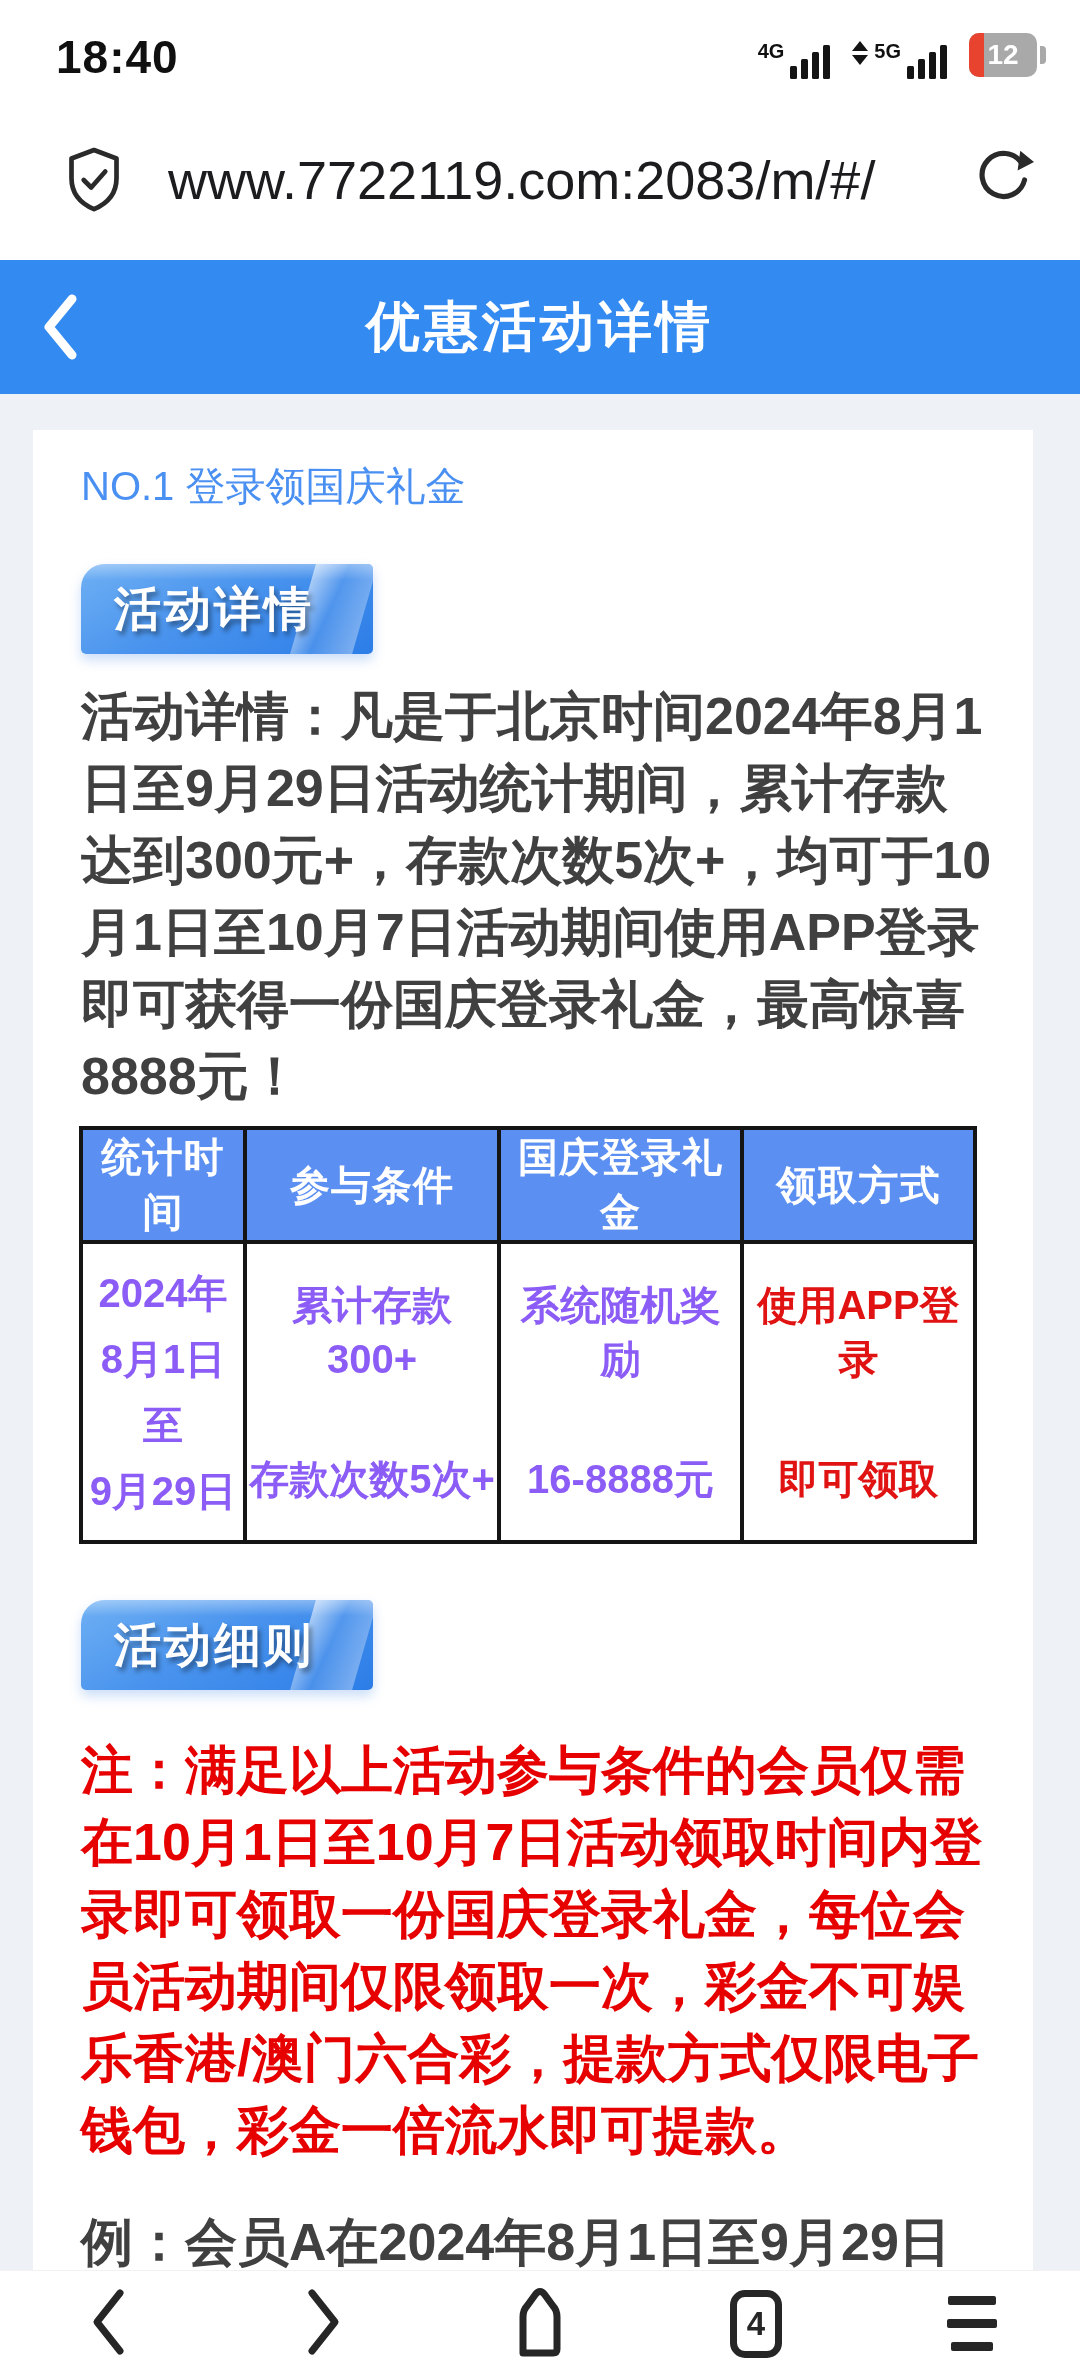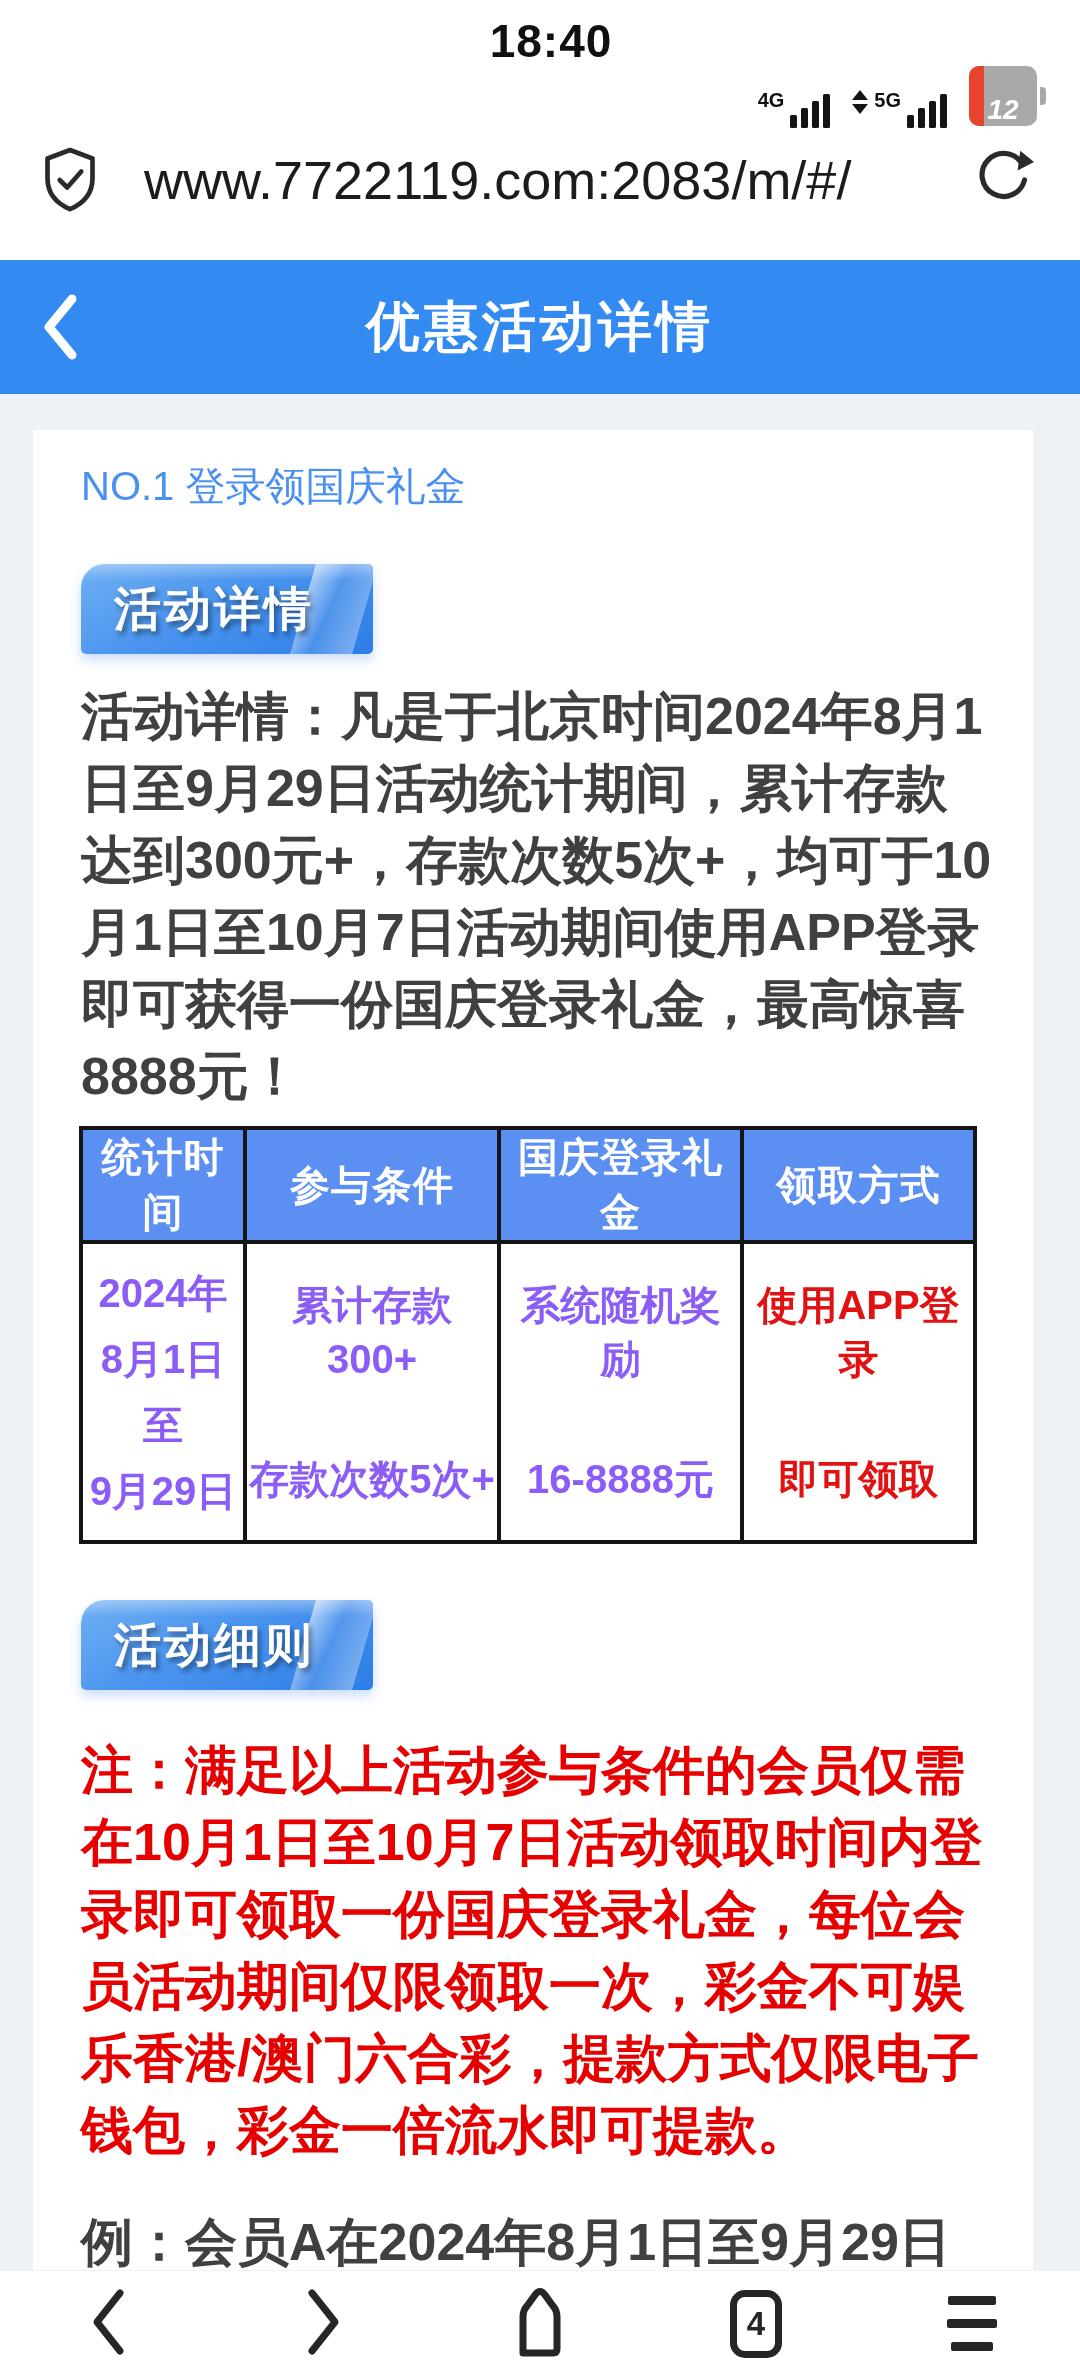--- a/index.html
+++ b/index.html
@@ -3,39 +3,39 @@
 <meta charset="utf-8">
 <style>
   * { margin:0; padding:0; box-sizing:border-box; }
   html,body { width:1080px; height:2376px; }
   body {
     font-family:"Liberation Sans","DejaVu Sans",sans-serif;
     background:#eef1f5; position:relative; overflow:hidden; color:#222;
   }
 
   
-  .status-bar { height:100px; background:#fff; display:flex; align-items:center; padding:14px 34px 0 56px;flex-direction:column; }
+  .status-bar { height:100px; background:#fff; display:flex; align-items:center; padding:14px 34px 0 56px; }
   .sb-time { font-size:46px; font-weight:600; color:#101010; letter-spacing:1px; }
   .sb-right { margin-left:auto; display:flex; align-items:flex-end; gap:22px; }
   .net { display:flex; align-items:flex-end; gap:6px; }
   .net-label { font-size:20px; font-weight:700; color:#101010; transform:translateY(-16px); }
   .bars { display:flex; align-items:flex-end; gap:4px; }
   .bar { width:7px; background:#141414; border-radius:1.5px; }
   .b1{height:13px} .b2{height:20px} .b3{height:27px} .b4{height:34px}
   .updown { display:flex; flex-direction:column; gap:4px; transform:translateY(-14px); }
   .tri-up { width:0; height:0; border-left:8px solid transparent; border-right:8px solid transparent; border-bottom:10px solid #141414; }
   .tri-down { width:0; height:0; border-left:8px solid transparent; border-right:8px solid transparent; border-top:10px solid #141414; }
   .battery-wrap { display:flex; align-items:center; transform:translateY(-2px); }
-  .battery { position:relative; width:68px; height:60px; border-radius:10px; background:#a9a9a9; overflow:hidden; display:flex; align-items:flex-end; justify-content:center;font-style:italic; }
+  .battery { position:relative; width:68px; height:44px; border-radius:10px; background:#a9a9a9; overflow:hidden; display:flex; align-items:center; justify-content:center; }
   .battery-red { position:absolute; left:0; top:0; bottom:0; width:15px; background:#e8432f; }
   .battery-num { position:relative; color:#fff; font-size:28px; font-weight:700; }
   .battery-nub { width:6px; height:18px; background:#a9a9a9; border-radius:0 4px 4px 0; margin-left:3px; }
 
   
-  .url-bar { height:160px; background:#fff; display:flex; align-items:center; padding:0 46px 0 40px; gap:44px; }
+  .url-bar { height:160px; background:#fff; display:flex; align-items:center; padding:0 46px 0 64px; gap:44px; }
   .url-text { font-size:54px; color:#1c1c1e; flex:1; white-space:nowrap; overflow:hidden; }
   .icon-btn { display:flex; align-items:center; justify-content:center; }
 
   
   .app-header { height:134px; background:#338bf2; display:flex; align-items:center; justify-content:center; position:relative;text-align:center; }
   .back-btn { position:absolute; left:42px; top:0; bottom:0; display:flex; align-items:center; }
   .app-title { color:#fff; font-size:54px; font-weight:700; letter-spacing:4px; }
 
   
   .page-body { padding-top:36px; }

